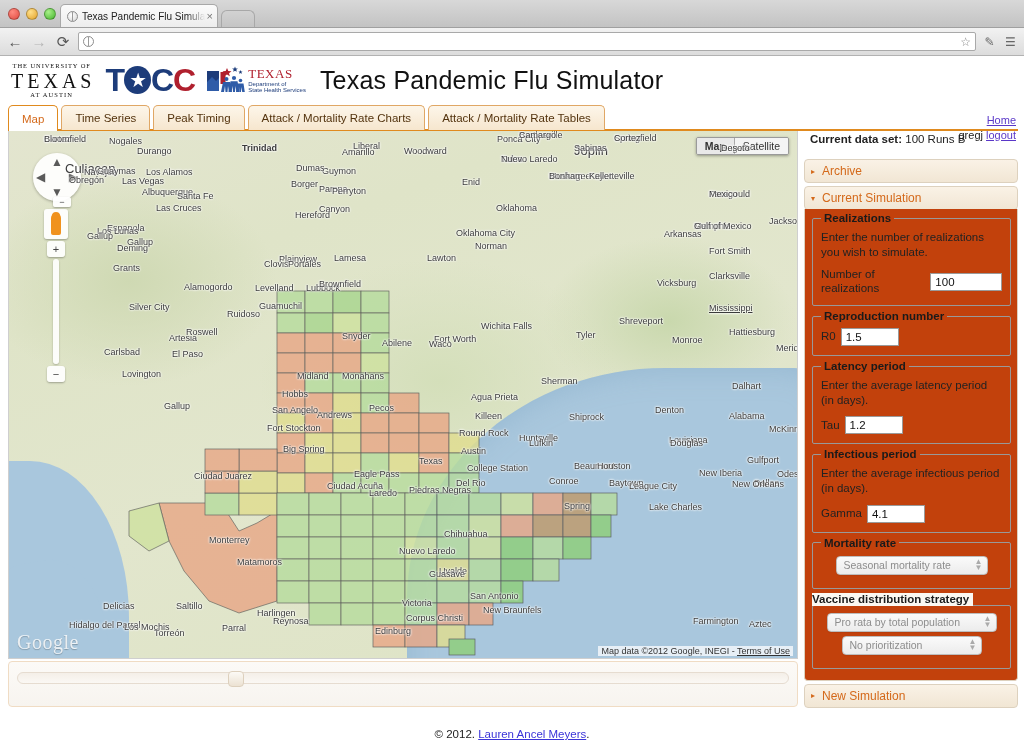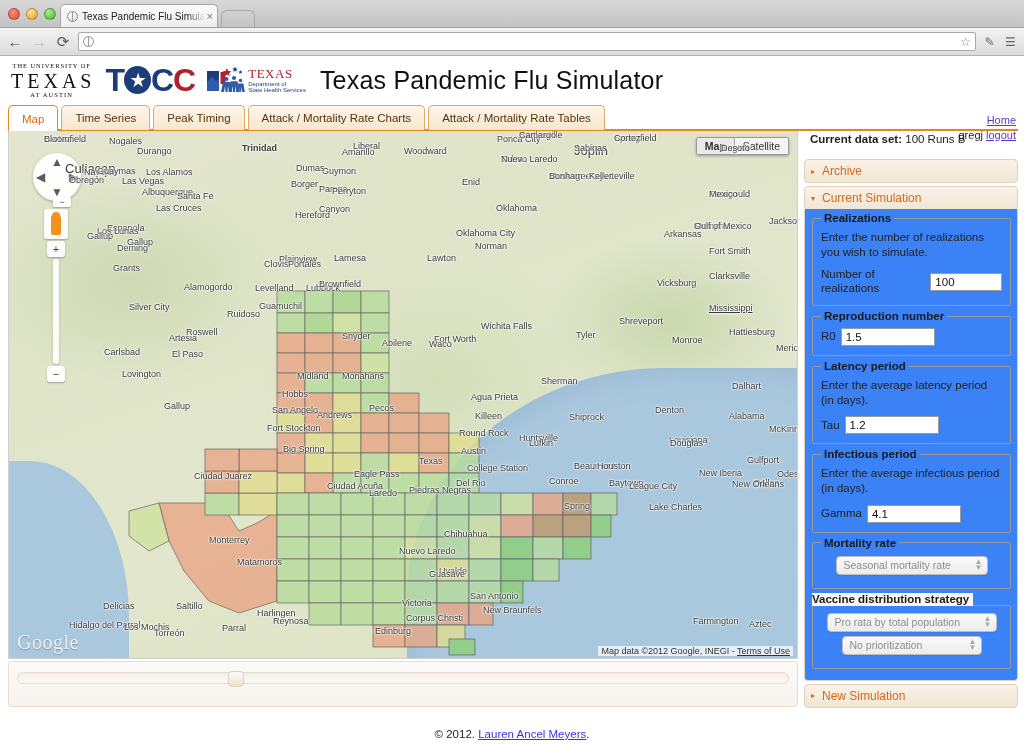--- a/index.html
+++ b/index.html
@@ -255,40 +255,40 @@
     border: 1px solid #ddd1be; border-radius: 4px;
     background: linear-gradient(to bottom, #faf2e6, #f1e6d4);
     padding: 4px 6px; color: #d4691a; font-size: 12px;
     display: flex; align-items: center; gap: 7px;
     margin-bottom: 3px;
   }
   .acc .arw { font-size: 8px; color: #d4691a; }
   .accpanel {
     border: 1px solid #ddd1be; border-top: none;
     border-radius: 0 0 4px 4px;
-    background: #3b82f6;
+    background: #c2410c;
     margin-top: -4px; margin-bottom: 3px;
     padding: 3px 6px 7px 7px;
   }
 
   fieldset {
     border: 1px solid #999; border-radius: 2px;
     padding: 6px 8px 9px 8px; margin-bottom: 4px;
   }
   legend { font-size: 11.5px; font-weight: bold; color: #1a1a1a; padding: 0 3px; }
   .fdesc { font-size: 11.5px; color: #222; line-height: 1.28; margin-bottom: 9px; }
   .frow { display: flex; align-items: center; gap: 5px; }
   .frow .lbl { font-size: 11.5px; color: #222; line-height: 1.2; }
   .inp {
     background: #fff; border: 1px solid #9a9a9a;
     height: 18px; font-size: 11.5px; color: #111;
     padding: 0 4px; display: flex; align-items: center;
   }
   .inp.w100 { width: 78px; }
-  .inp.w90  { width: 94px; }
+  .inp.w90  { width: 58px; }
   .sel {
     background: linear-gradient(to bottom, #fafafa, #ececec);
     border: 1px solid #bdbdbd; border-radius: 4px;
     height: 19px; font-size: 10.5px; color: #8d8d8d;
     padding: 0 4px 0 7px; display: flex; align-items: center;
     justify-content: space-between; margin: 1px auto 4px auto;
     box-shadow: 0 1px 1px rgba(0,0,0,.06);
   }
   .sel .cv { font-size: 8px; color: #aaa; line-height: .8; text-align: center; }
   .sel.w150 { width: 152px; }

